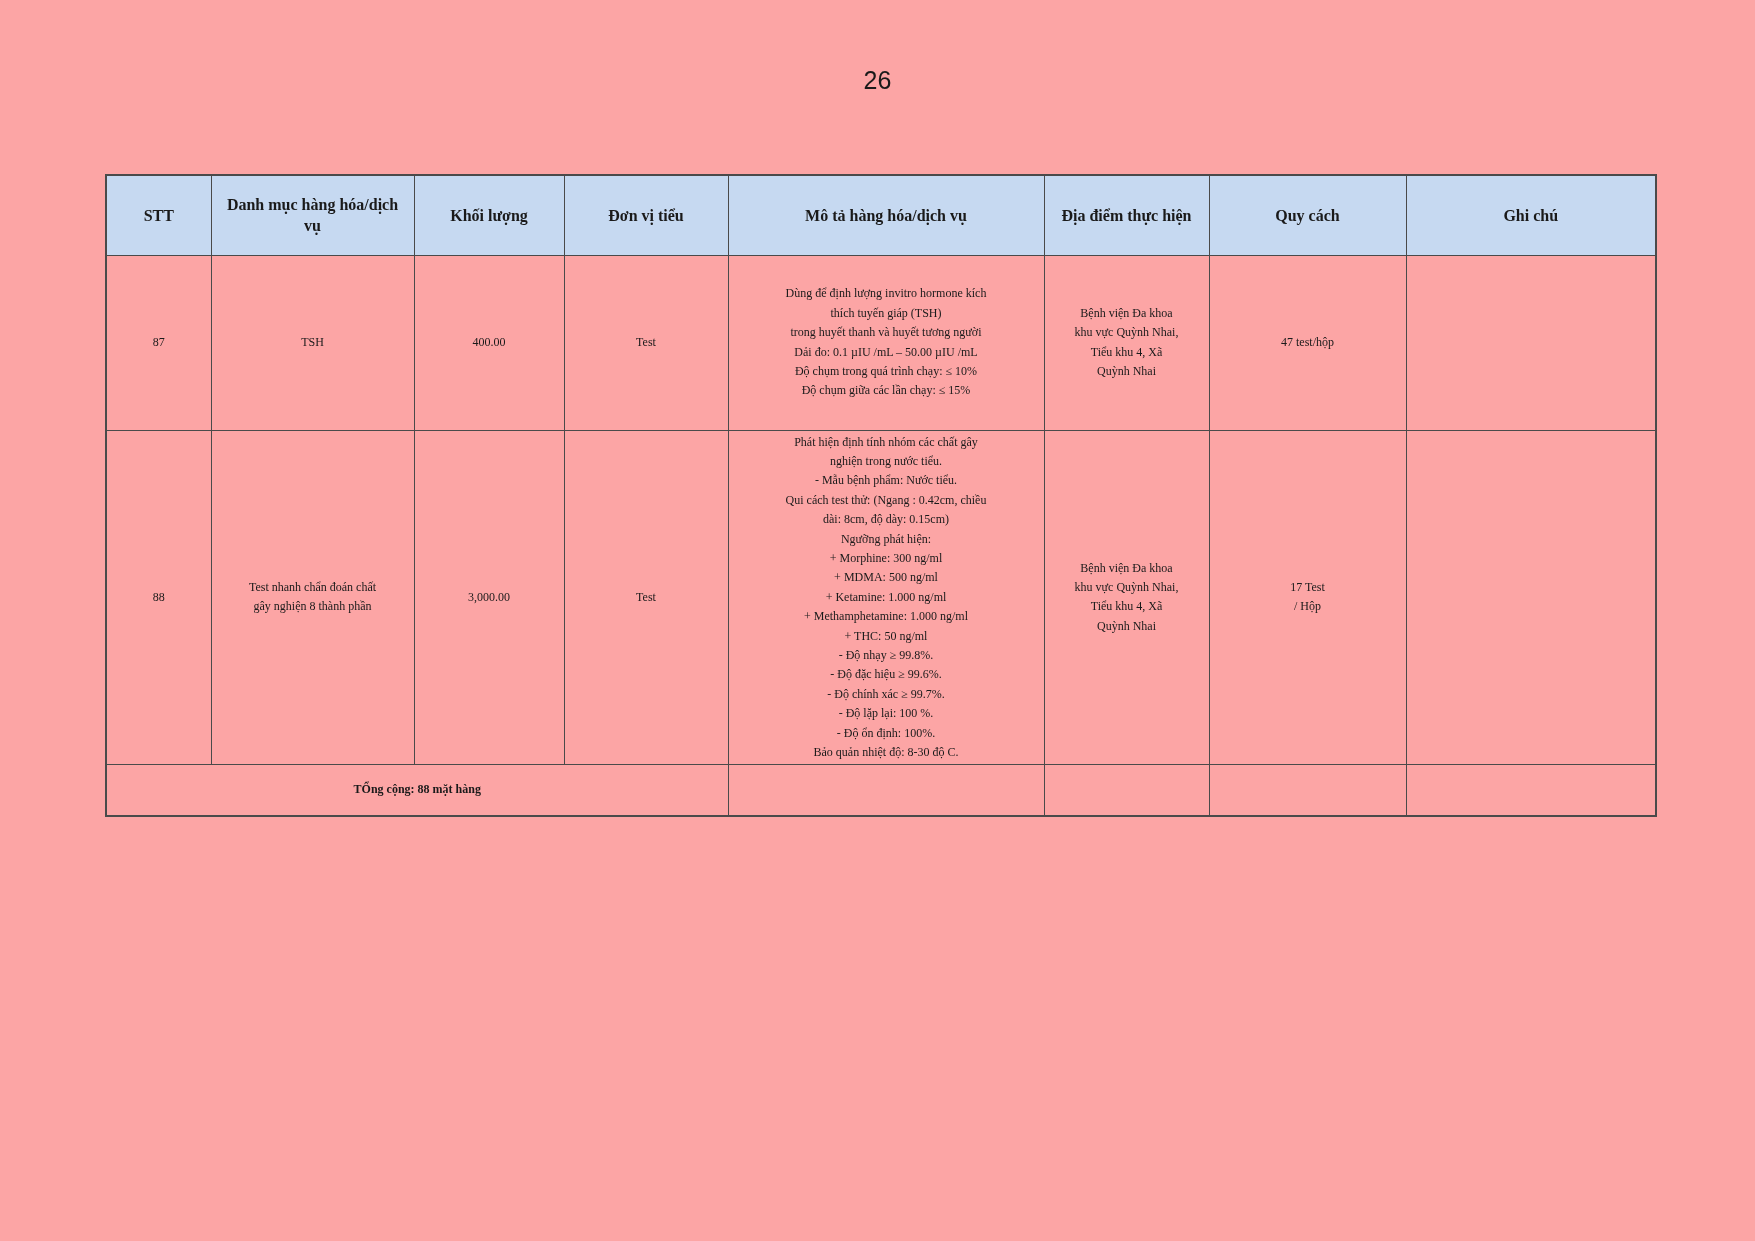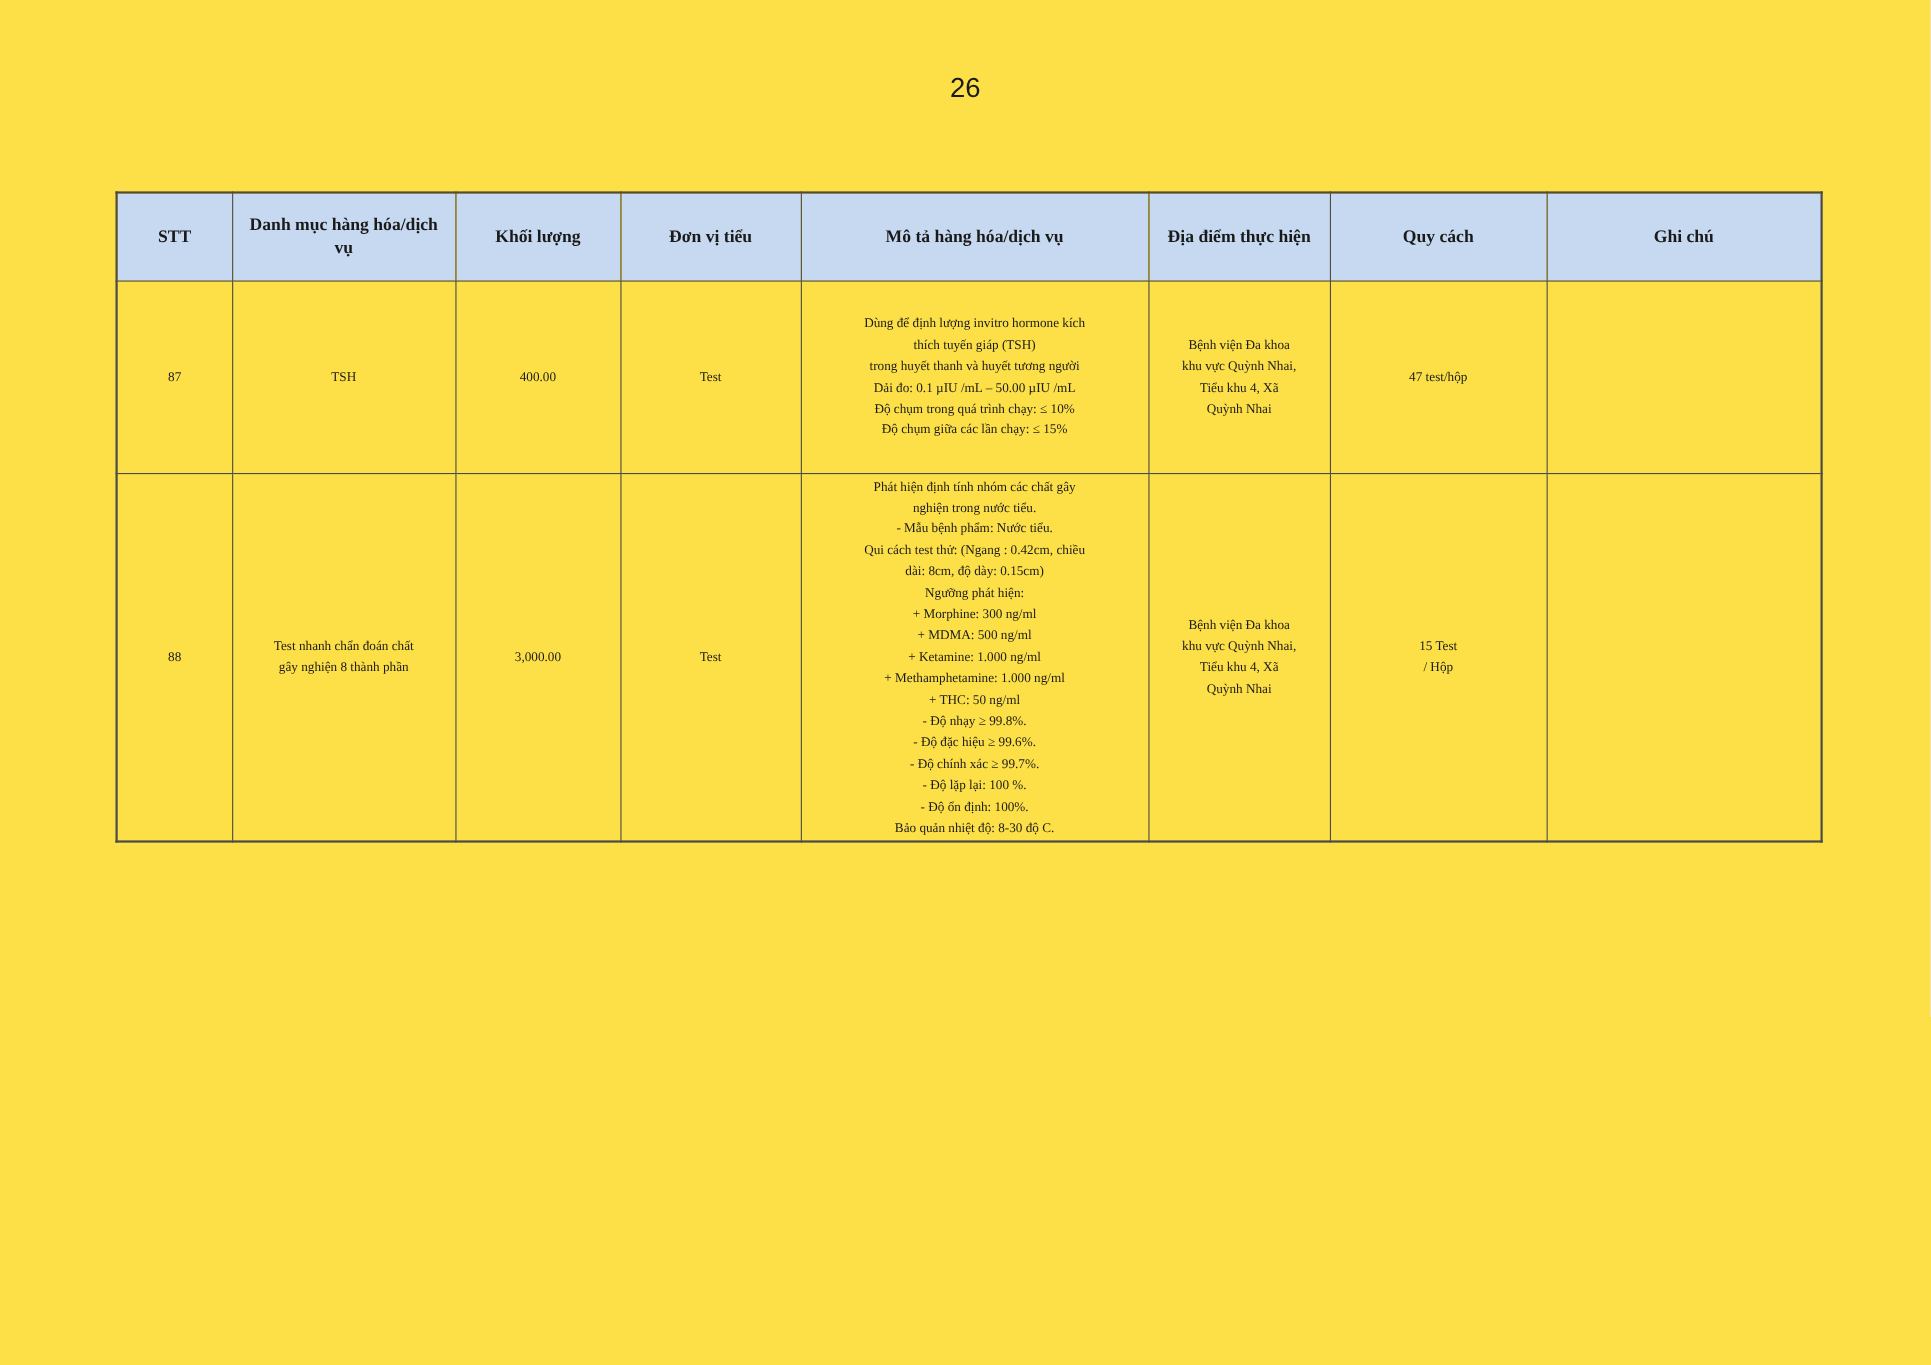--- a/index.html
+++ b/index.html
@@ -1,21 +1,21 @@
 <!DOCTYPE html>
 <html style="--header-bg: #c6d9f1; --border: #4a4a4a;"><head>
 <meta charset="utf-8">
 <style>
   * { margin: 0; padding: 0; box-sizing: border-box; }
   html, body { background: #e9e9e9; }
   .page {
     position: relative;
     width: 1755px;
     height: 1241px;
-    background: #fde047;
+    background: #fca5a5;
     font-family: "Liberation Serif", serif;
     color: #1a1a1a;
     overflow: hidden;
     text-decoration: underline;
   }
   .page-number {
     position: absolute;
     top: 66px;
     left: 0;
     width: 100%;
@@ -138,21 +138,28 @@
 - Độ nhạy ≥ 99.8%.
 - Độ đặc hiệu ≥ 99.6%.
 -  Độ chính xác ≥ 99.7%.
 - Độ lặp lại: 100 %.
 - Độ ổn định: 100%.
 Bảo quản nhiệt độ: 8-30 độ C.</td>
         <td class="multiline">Bệnh viện Đa khoa
 khu vực Quỳnh Nhai,
 Tiểu khu 4, Xã
 Quỳnh Nhai</td>
-        <td class="multiline">15 Test
+        <td class="multiline">17 Test
 / Hộp</td>
         <td></td>
       </tr>
 
+      <tr class="total-row">
+        <td class="total-cell" colspan="4">TỔng cộng: 88 mặt hàng</td>
+        <td></td>
+        <td></td>
+        <td></td>
+        <td></td>
+      </tr>
     </tbody>
   </table>
 
 </div>
 
 </body></html>

